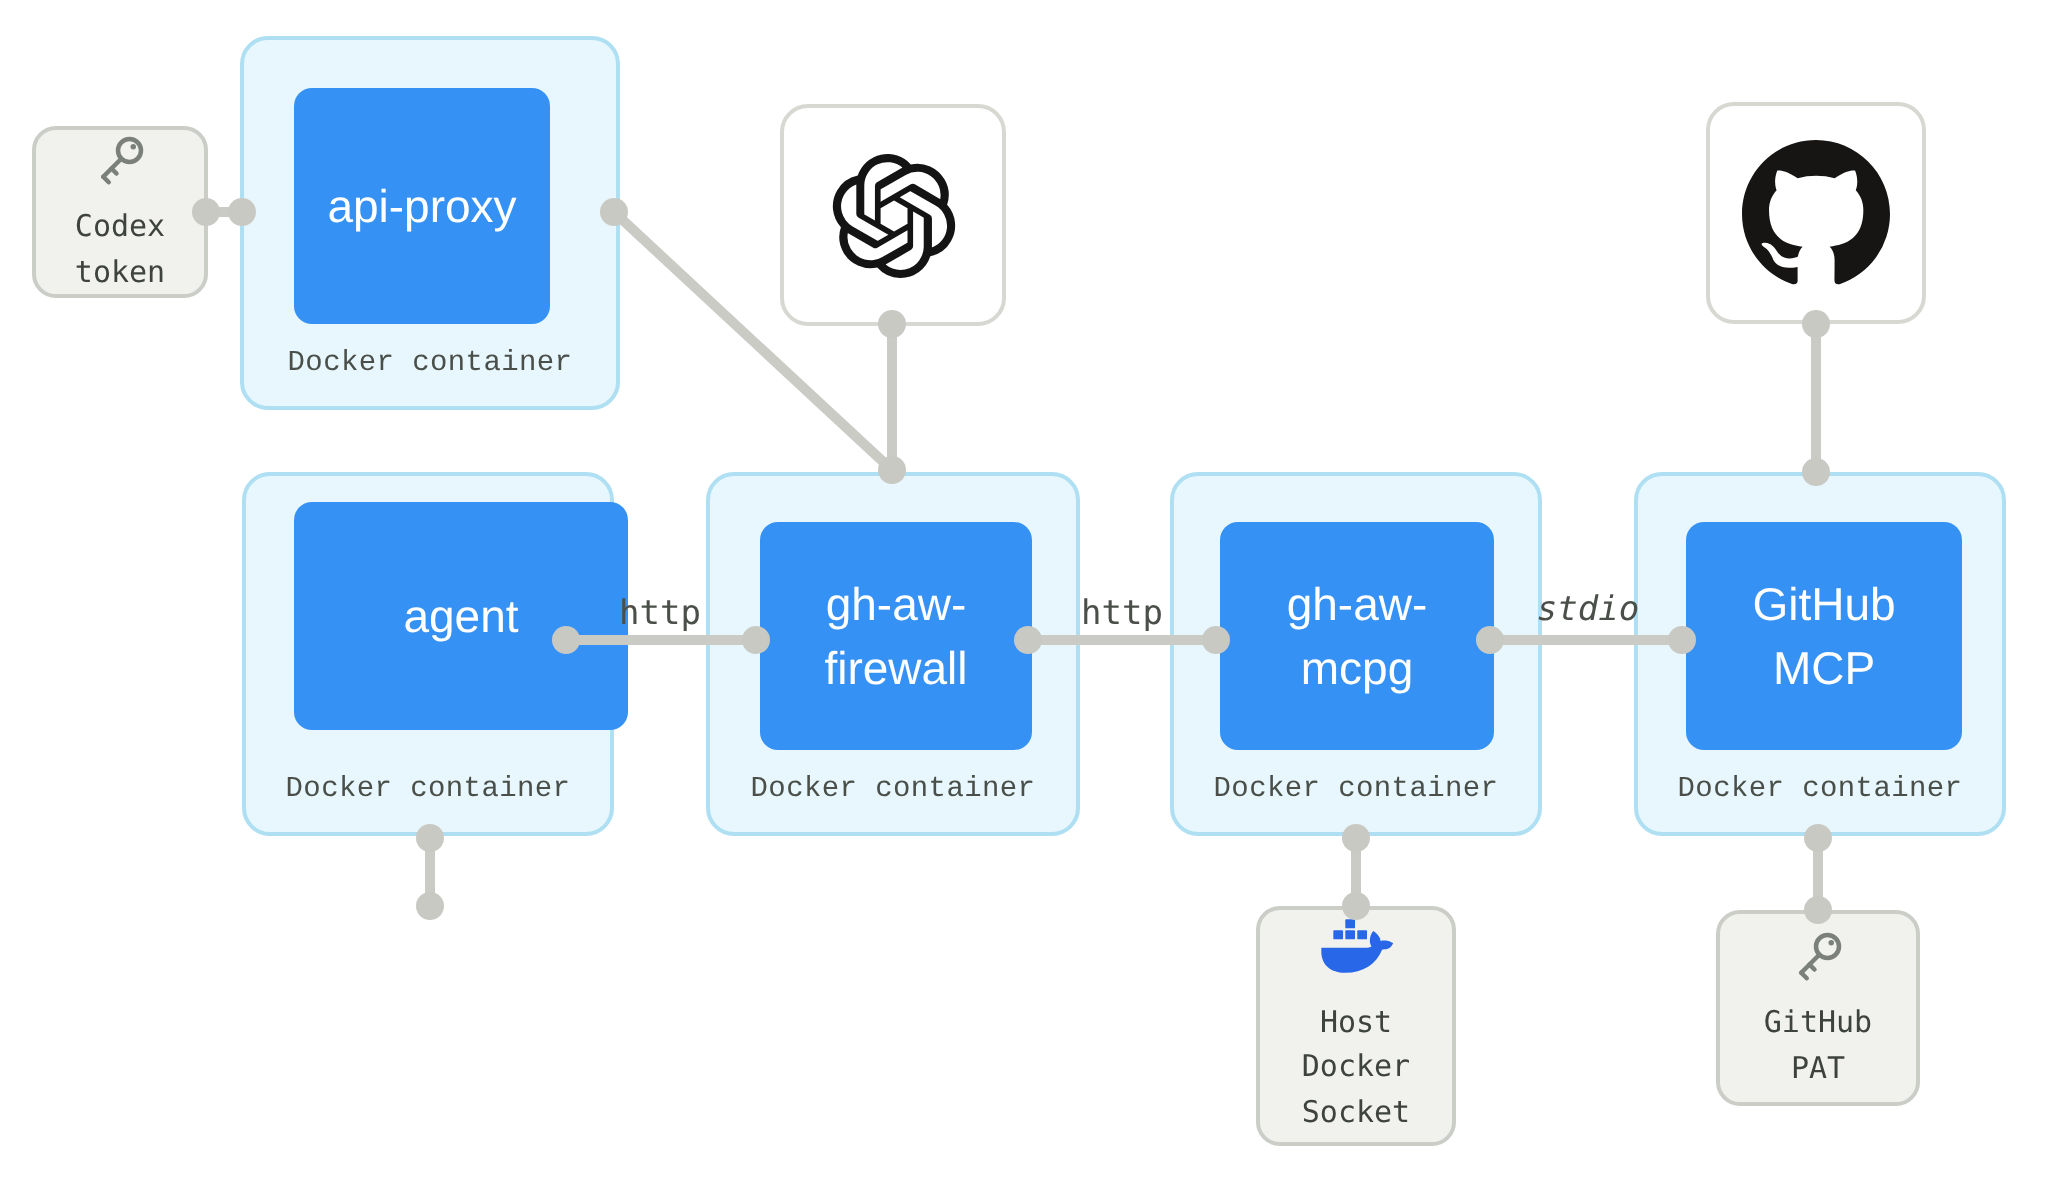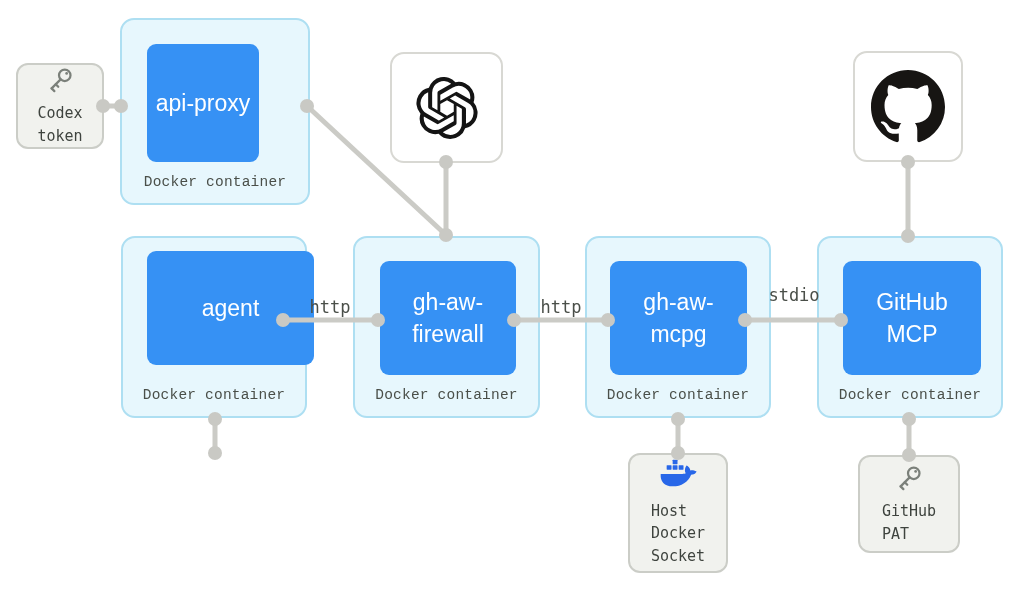--- a/index.html
+++ b/index.html
@@ -23,21 +23,21 @@
     font-size:14.5px;color:#4a4f49;letter-spacing:.2px;
   }
   .gray-box{
     position:absolute;background:#f1f2ee;border:2px solid #cbcdc7;
     border-radius:12px;box-sizing:border-box;z-index:1;
     display:flex;flex-direction:column;align-items:center;justify-content:center;
     gap:7px;
   }
   .gray-label{
     font-family:"DejaVu Sans Mono","Liberation Mono",monospace;
-    font-size:15px;color:#3e433e;text-align:left;
+    font-size:15px;color:#3e433e;text-align:center;
     white-space:pre-line;line-height:1.5;
   }
   .logo-box{
     position:absolute;background:#ffffff;border:2px solid #d8d8d3;
     border-radius:14px;box-sizing:border-box;z-index:1;
     display:flex;align-items:center;justify-content:center;
   }
   .edge-label{
     position:absolute;z-index:4;text-align:center;
     font-family:"DejaVu Sans Mono","Liberation Mono",monospace;
@@ -95,21 +95,21 @@
         <path d="M12.5 11.5 L5.3 18.7"></path>
         <path d="M5.3 18.7 L7.5 20.9"></path>
         <path d="M8.6 15.4 L10.6 17.4"></path>
       </svg>
     </span>
     <div class="gray-label">Codex
 token</div>
   </div>
 
   <div class="container-box" style="left:120px;top:18px;width:190px;height:187px;">
-    <div class="blue-box" style="left:25px;top:24px;width:112px;height:118px;">
+    <div class="blue-box" style="left:25px;top:24px;width:128px;height:118px;">
       <span>api-proxy</span>
     </div>
     <div class="container-label">Docker container</div>
   </div>
 
   <div class="logo-box" style="left:390px;top:52px;width:113px;height:111px;">
     <span class="icon-wrap">
       <svg width="62" height="62" viewBox="0 0 24 24" fill="#141414">
         <path d="M22.2819 9.8211a5.9847 5.9847 0 0 0-.5157-4.9108 6.0462 6.0462 0 0 0-6.5098-2.9A6.0651 6.0651 0 0 0 4.9807 4.1818a5.9847 5.9847 0 0 0-3.9977 2.9 6.0462 6.0462 0 0 0 .7427 7.0966 5.98 5.98 0 0 0 .511 4.9107 6.051 6.051 0 0 0 6.5146 2.9001A5.9847 5.9847 0 0 0 13.2599 24a6.0557 6.0557 0 0 0 5.7718-4.2058 5.9894 5.9894 0 0 0 3.9977-2.9001 6.0557 6.0557 0 0 0-.7475-7.073zM13.2599 22.4301a4.4755 4.4755 0 0 1-2.8764-1.04l.1419-.0804 4.7783-2.7582a.7948.7948 0 0 0 .3927-.6813v-6.7369l2.02 1.1686a.071.071 0 0 1 .038.0615v5.5826a4.504 4.504 0 0 1-4.4945 4.4941zm-9.6607-4.1254a4.4708 4.4708 0 0 1-.5346-3.0137l.142.0852 4.783 2.7582a.7712.7712 0 0 0 .7806 0l5.8428-3.3685v2.3324a.0804.0804 0 0 1-.0332.0615L9.74 19.9502a4.4992 4.4992 0 0 1-6.1408-1.6455zM2.3408 7.8956a4.485 4.485 0 0 1 2.3655-1.9728V11.6a.7664.7664 0 0 0 .3879.6765l5.8144 3.3543-2.0201 1.1685a.0757.0757 0 0 1-.071 0l-4.8303-2.7865A4.504 4.504 0 0 1 2.3408 7.8956zm16.5963 3.8558L13.1038 8.364 15.1192 7.2a.0757.0757 0 0 1 .071 0l4.8303 2.7913a4.4944 4.4944 0 0 1-.6765 8.1042v-5.6772a.79.79 0 0 0-.3879-.6669zm2.0107-3.0231l-.142-.0852-4.7735-2.7818a.7759.7759 0 0 0-.7854 0L9.409 9.2297V6.8974a.0662.0662 0 0 1 .0284-.0615l4.8303-2.7866a4.4992 4.4992 0 0 1 6.6802 4.66zM8.3065 12.863l-2.02-1.1638a.0804.0804 0 0 1-.038-.0567V6.0742a4.4992 4.4992 0 0 1 7.3757-3.4537l-.142.0805L8.704 5.459a.7948.7948 0 0 0-.3927.6813zm1.0976-2.3654l2.602-1.4998 2.6069 1.4998v2.9994l-2.5974 1.4997-2.6067-1.4997z"></path>
       </svg>
@@ -150,21 +150,21 @@
   <div class="container-box" style="left:817px;top:236px;width:186px;height:182px;">
     <div class="blue-box" style="left:24px;top:23px;width:138px;height:114px;">
       <span>GitHub
 MCP</span>
     </div>
     <div class="container-label">Docker container</div>
   </div>
 
   <div class="edge-label" style="left:300px;top:297px;width:60px;">http</div>
   <div class="edge-label" style="left:531px;top:297px;width:60px;">http</div>
-  <div class="edge-label" style="left:764px;top:285px;width:60px;">stdio</div>
+  <div class="edge-label" style="left:764px;top:295px;width:60px;font-style:italic;">stdio</div>
 
 
   <div class="gray-box" style="left:628px;top:453px;width:100px;height:120px;">
     <span class="icon-wrap">
       <svg width="40" height="34" viewBox="0 0 24 21" fill="#2867e8">
         <rect x="8.7" y="0.4" width="3" height="2.8" rx="0.3"></rect>
         <rect x="5" y="3.8" width="3" height="2.8" rx="0.3"></rect>
         <rect x="8.7" y="3.8" width="3" height="2.8" rx="0.3"></rect>
         <rect x="12.4" y="3.8" width="3" height="2.8" rx="0.3"></rect>
         <path d="M22.7 7.4c-.6-.4-2-.6-3.1-.3-.1-1-.7-1.9-1.7-2.7l-.6-.4-.4.6c-.5.8-.7 1.9-.6 2.9.1.4.2.9.5 1.3-.4.2-1.1.4-2.1.4H1.3l0 .6c-.1 1.8.3 3.6 1.6 5 1.3 1.4 3.3 2.1 5.8 2.1 5.5 0 9.5-2.6 11.4-7.2 1 0 2.4 0 3.2-1.6l.2-.4-.8-.3z"></path>

